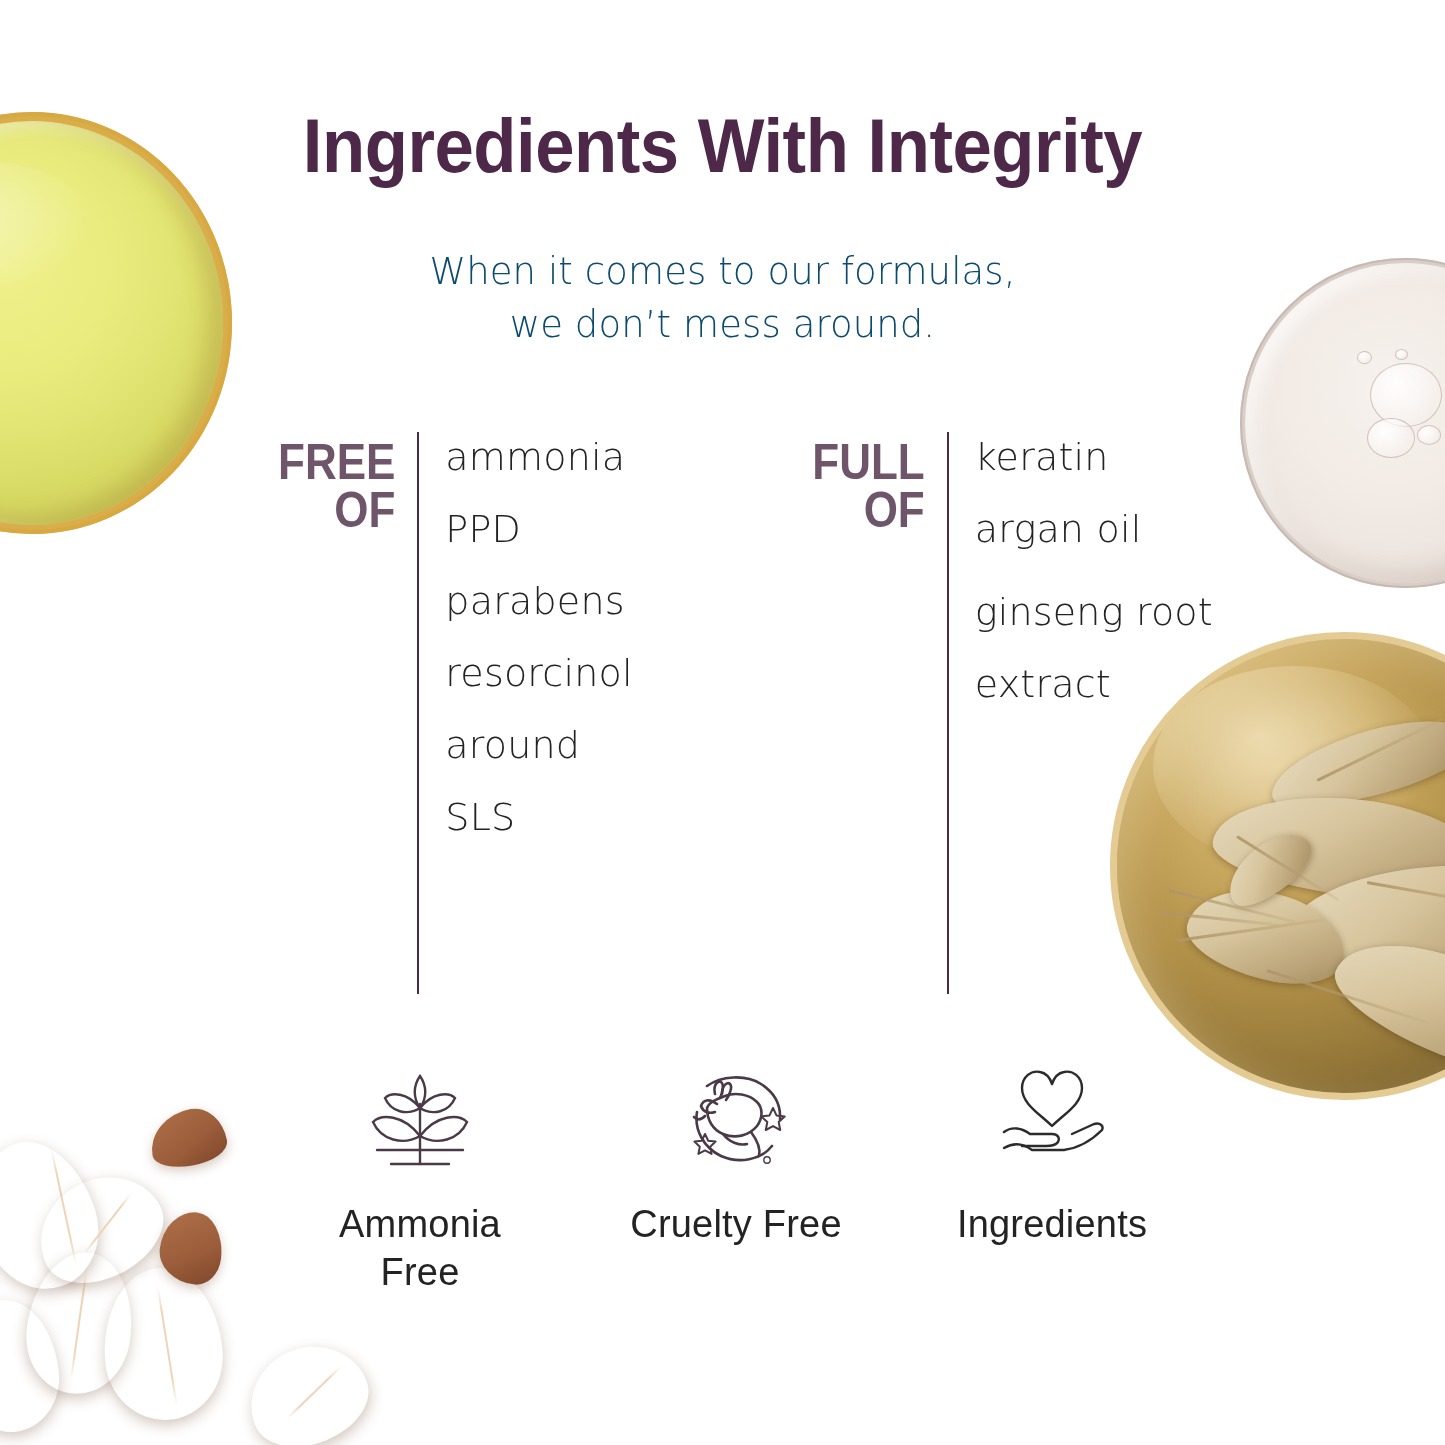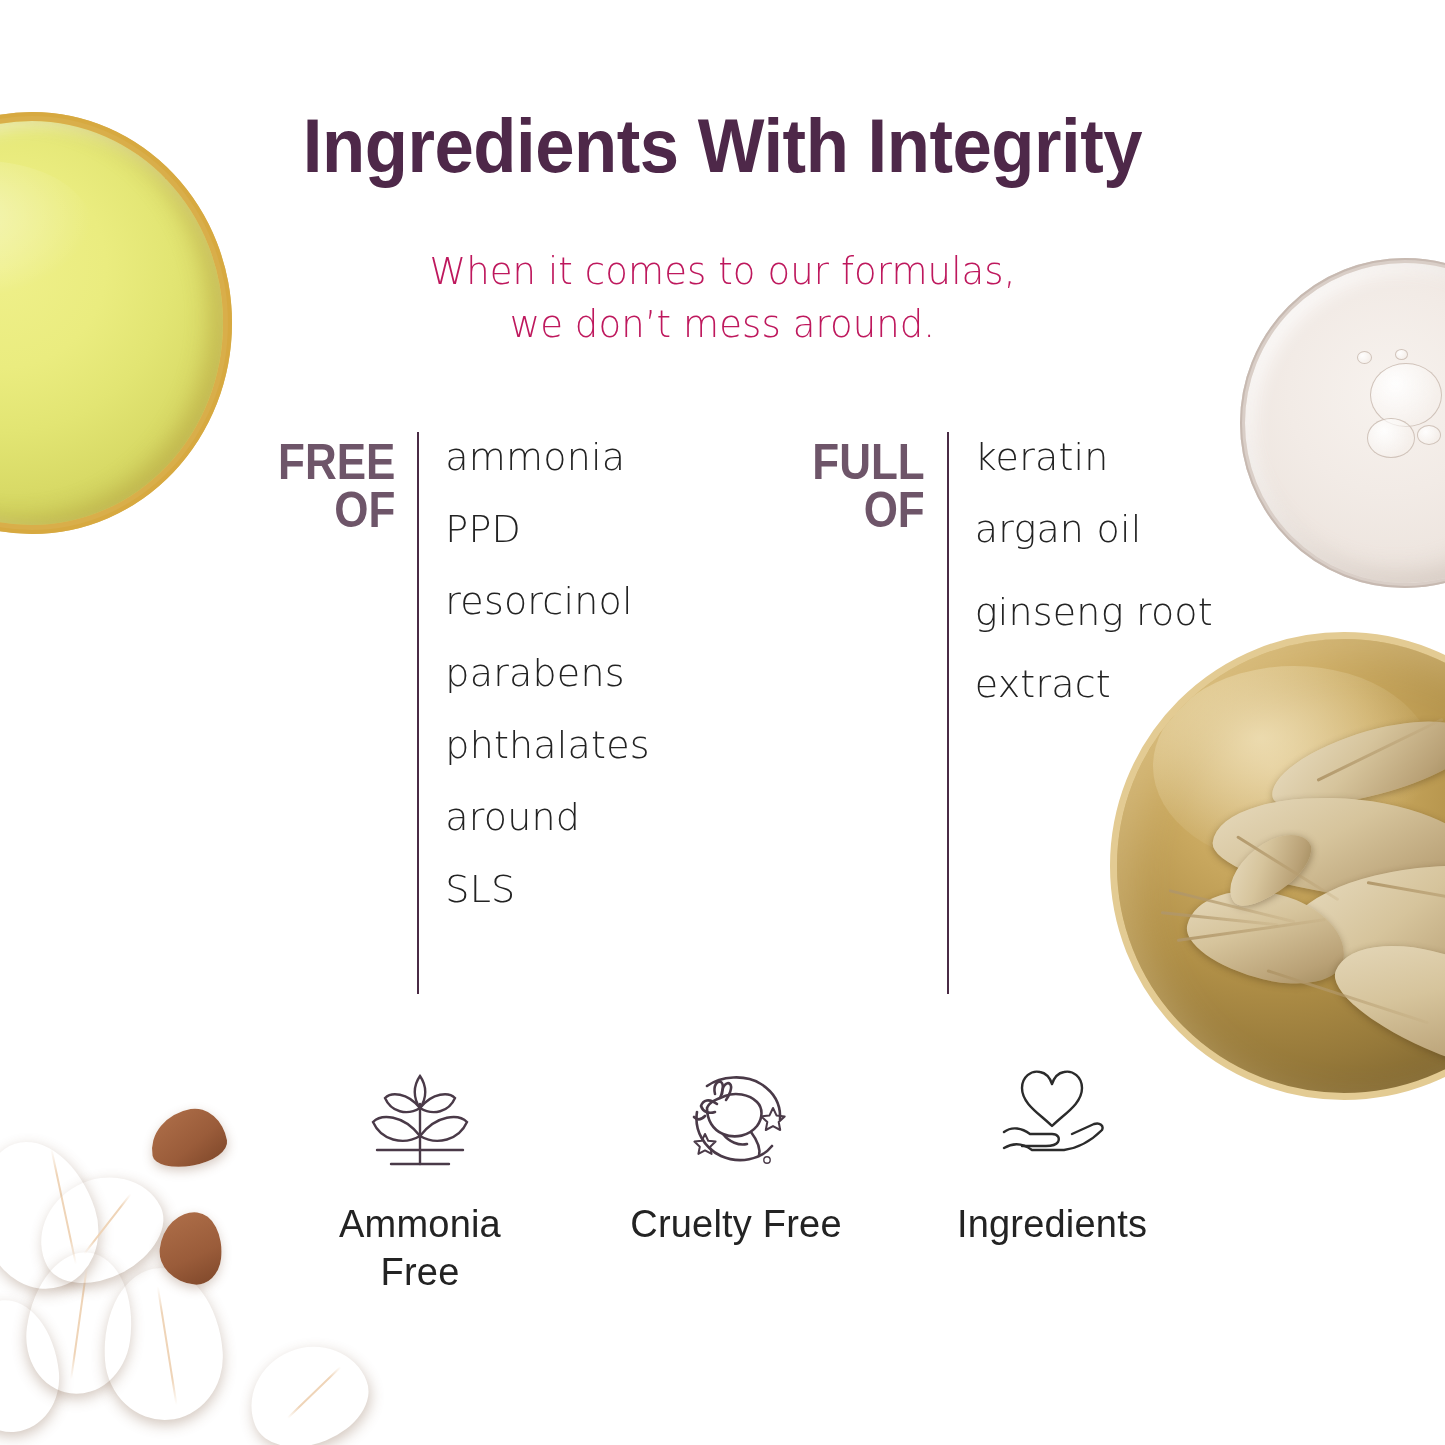--- a/index.html
+++ b/index.html
@@ -180,21 +180,21 @@
   .subhead {
     position: absolute;
     left: 0;
     top: 246px;
     width: 1445px;
     text-align: center;
     font-family: "DejaVu Sans", sans-serif;
     font-weight: 300;
     font-size: 37px;
     line-height: 1.42;
-    color: #be185d;
+    color: #0c4a6e;
     letter-spacing: 0.1px;
   }
   .subhead span { display: block; }
 
   
   .columns {
     position: absolute;
     left: 0;
     top: 432px;
     width: 1445px;
@@ -350,23 +350,22 @@
 
     <div class="col col-free">
       <div class="col-label">
         <span>FREE</span>
         <span>OF</span>
       </div>
       <div class="col-divider"></div>
       <ul class="col-list">
         <li>ammonia</li>
         <li>PPD</li>
+        <li>parabens</li>
         <li>resorcinol</li>
-        <li>parabens</li>
-        <li>phthalates</li>
         <li>around</li>
         <li>SLS</li>
       </ul>
     </div>
 
     <div class="col col-full">
       <div class="col-label">
         <span>FULL</span>
         <span>OF</span>
       </div>

